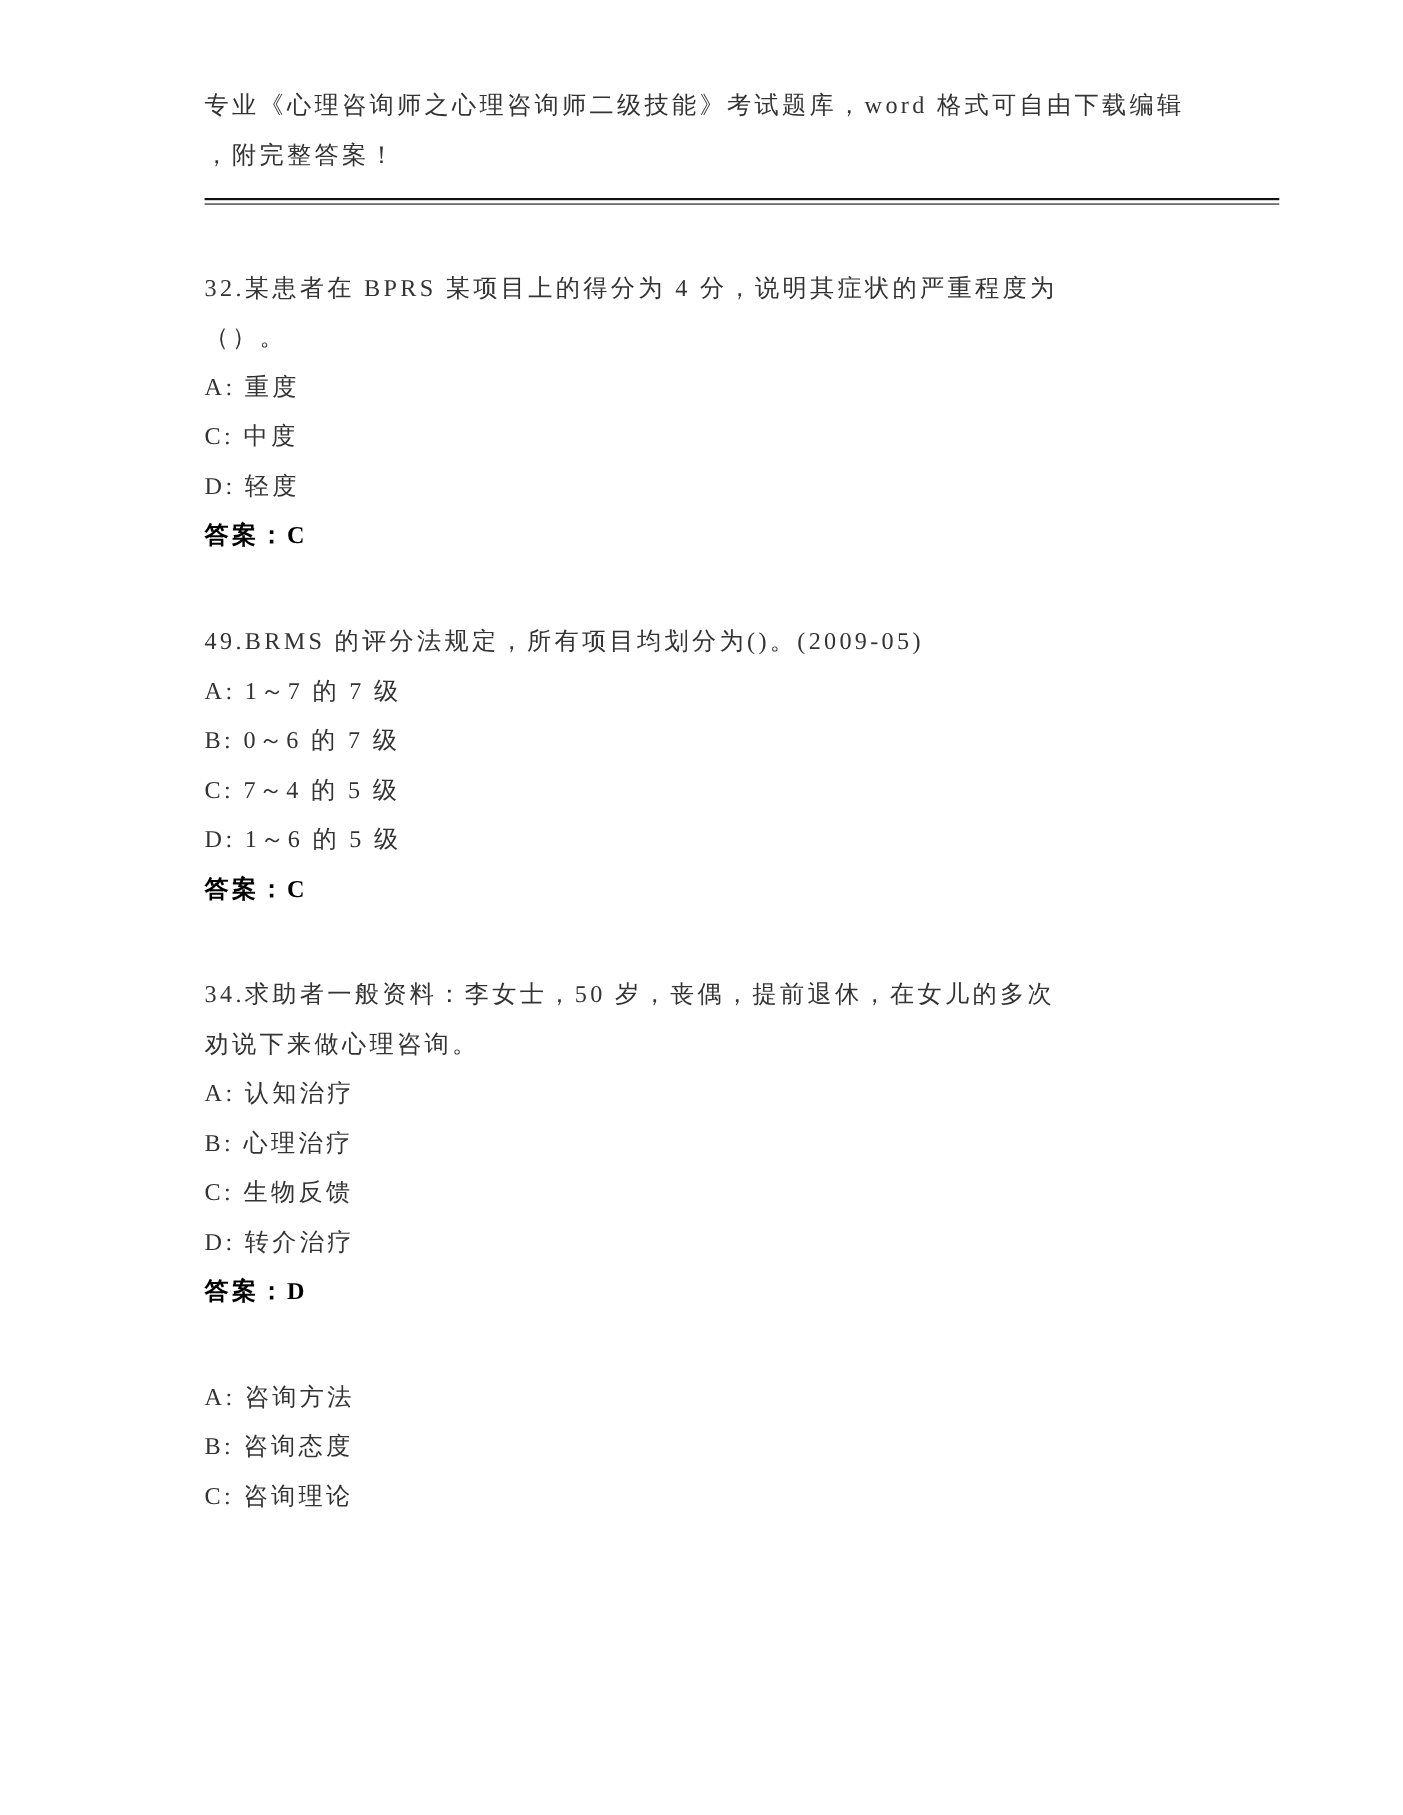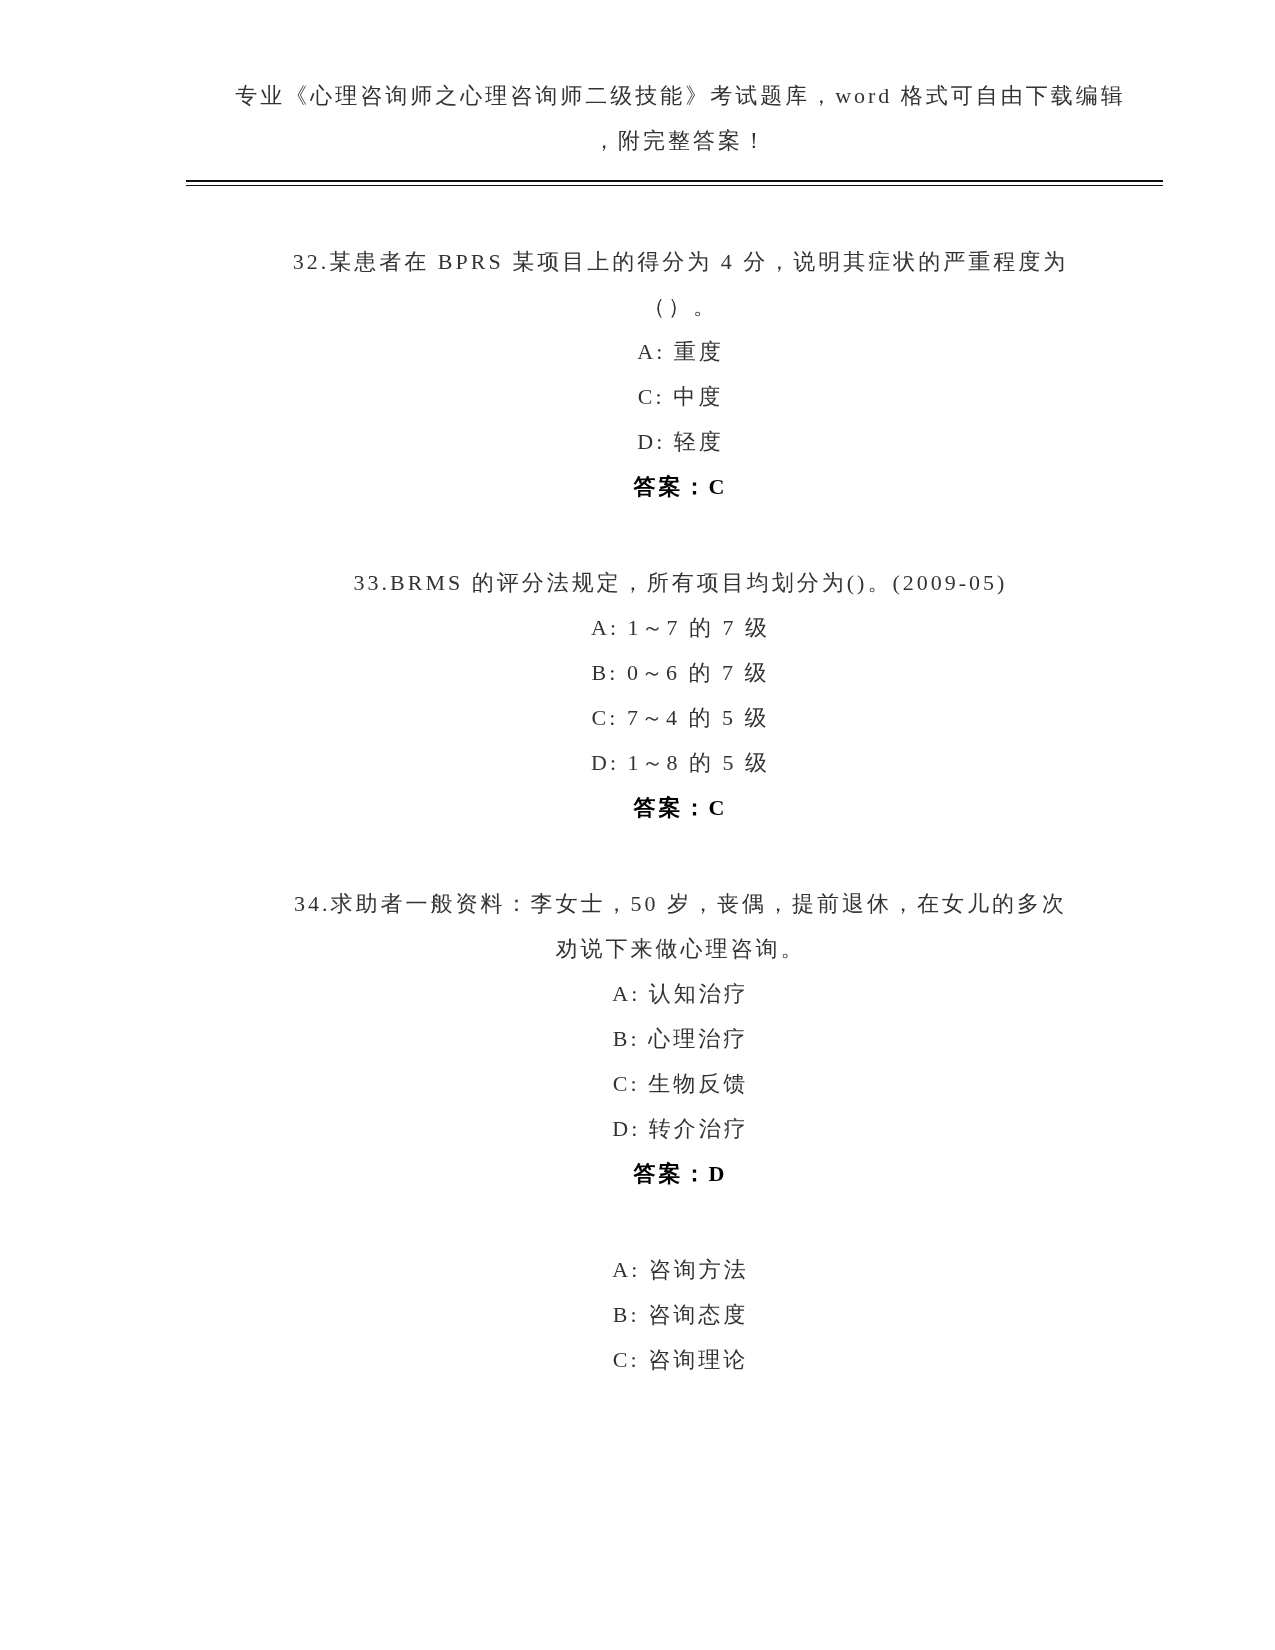--- a/index.html
+++ b/index.html
@@ -8,21 +8,20 @@
     width: 1275px;
     height: 1650px;
     font-family: "Liberation Serif", "DejaVu Serif", serif;
   }
   .page {
     position: relative;
     width: 1275px;
     height: 1650px;
     background: #ffffff;
     overflow: hidden;
-    text-align: center;
   }
   .content {
     padding: 73px 100px 0 186px;
   }
   .txt {
     font-size: 22px;
     line-height: 45px;
     letter-spacing: 3px;
     color: #333333;
     white-space: pre-wrap;
@@ -59,25 +58,25 @@
       <section class="question first">
         <p class="txt">32.某患者在 BPRS 某项目上的得分为 4 分，说明其症状的严重程度为</p>
         <p class="txt">（）。</p>
         <p class="txt">A: 重度</p>
         <p class="txt">C: 中度</p>
         <p class="txt">D: 轻度</p>
         <p class="txt answer">答案：C</p>
       </section>
 
       <section class="question">
-        <p class="txt">33.BRMS 的评分法规定，所有项目均划分为()。(2009-05)</p>
+        <p class="txt">49.BRMS 的评分法规定，所有项目均划分为()。(2009-05)</p>
         <p class="txt">A: 1～7 的 7 级</p>
         <p class="txt">B: 0～6 的 7 级</p>
         <p class="txt">C: 7～4 的 5 级</p>
-        <p class="txt">D: 1～8 的 5 级</p>
+        <p class="txt">D: 1～6 的 5 级</p>
         <p class="txt answer">答案：C</p>
       </section>
 
       <section class="question">
         <p class="txt">34.求助者一般资料：李女士，50 岁，丧偶，提前退休，在女儿的多次</p>
         <p class="txt">劝说下来做心理咨询。</p>
         <p class="txt">A: 认知治疗</p>
         <p class="txt">B: 心理治疗</p>
         <p class="txt">C: 生物反馈</p>
         <p class="txt">D: 转介治疗</p>

